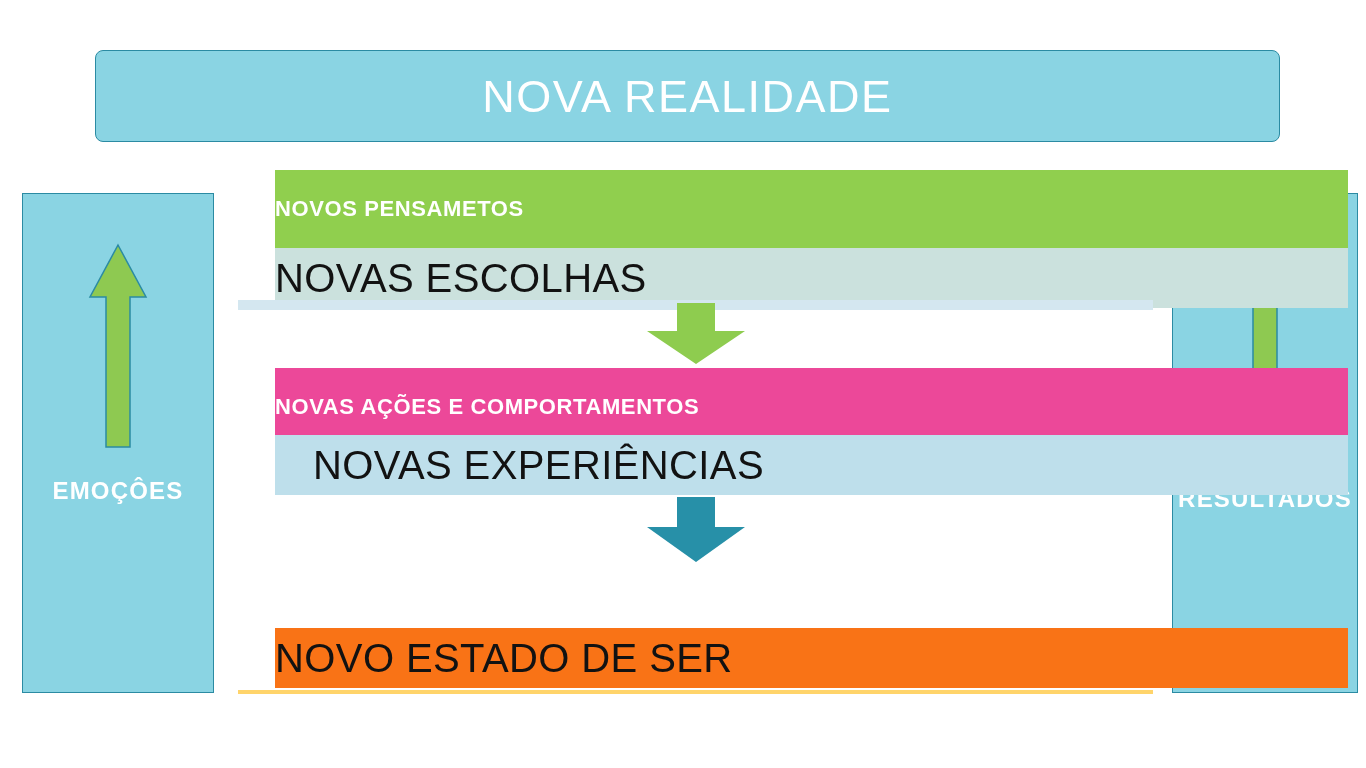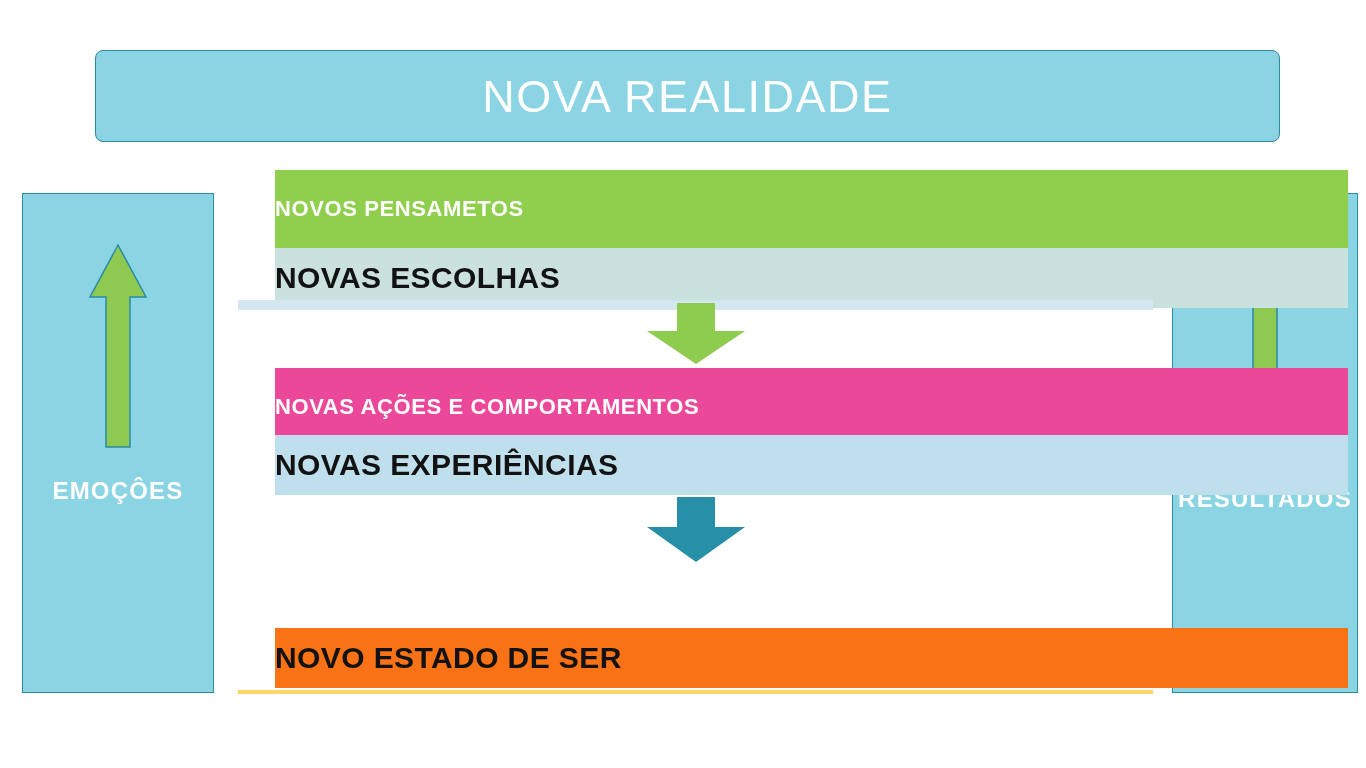--- a/index.html
+++ b/index.html
@@ -95,39 +95,39 @@
     font-size: 22px;
     font-weight: bold;
     letter-spacing: 0.6px;
     white-space: nowrap;
   }
   .band-body {
     height: 60px;
   }
   .band-body .band-text {
     color: #121212;
-    font-size: 30px;
-    font-weight: 700;
+    font-size: 40px;
+    font-weight: 400;
     letter-spacing: 0.4px;
     white-space: nowrap;
   }
   .band-rule {
     position: absolute;
     left: 0;
     width: 915px;
   }
 
   
   .g1-head { top: 170px; background: #90cf4e; }
   .g1-body { top: 248px; background: #cbe1dd; }
   .g1-rule { top: 300px; height: 10px; background: #d4e7f0; }
 
   
   .g2-head { top: 368px; background: #ec4899; }
-  .g2-body { top: 435px; background: #bedfeb; }
+  .g2-body { top: 435px; background: #bedfeb; padding-left: 38px; }
 
   
   .g3-head { top: 566px; background: #ffd46b; }
   .g3-body { top: 628px; background: #f97316; }
   .g3-rule { top: 690px; height: 4px; background: #ffd46b; }
 
   .down-arrow {
     position: absolute;
     left: 50%;
     transform: translateX(-50%);

